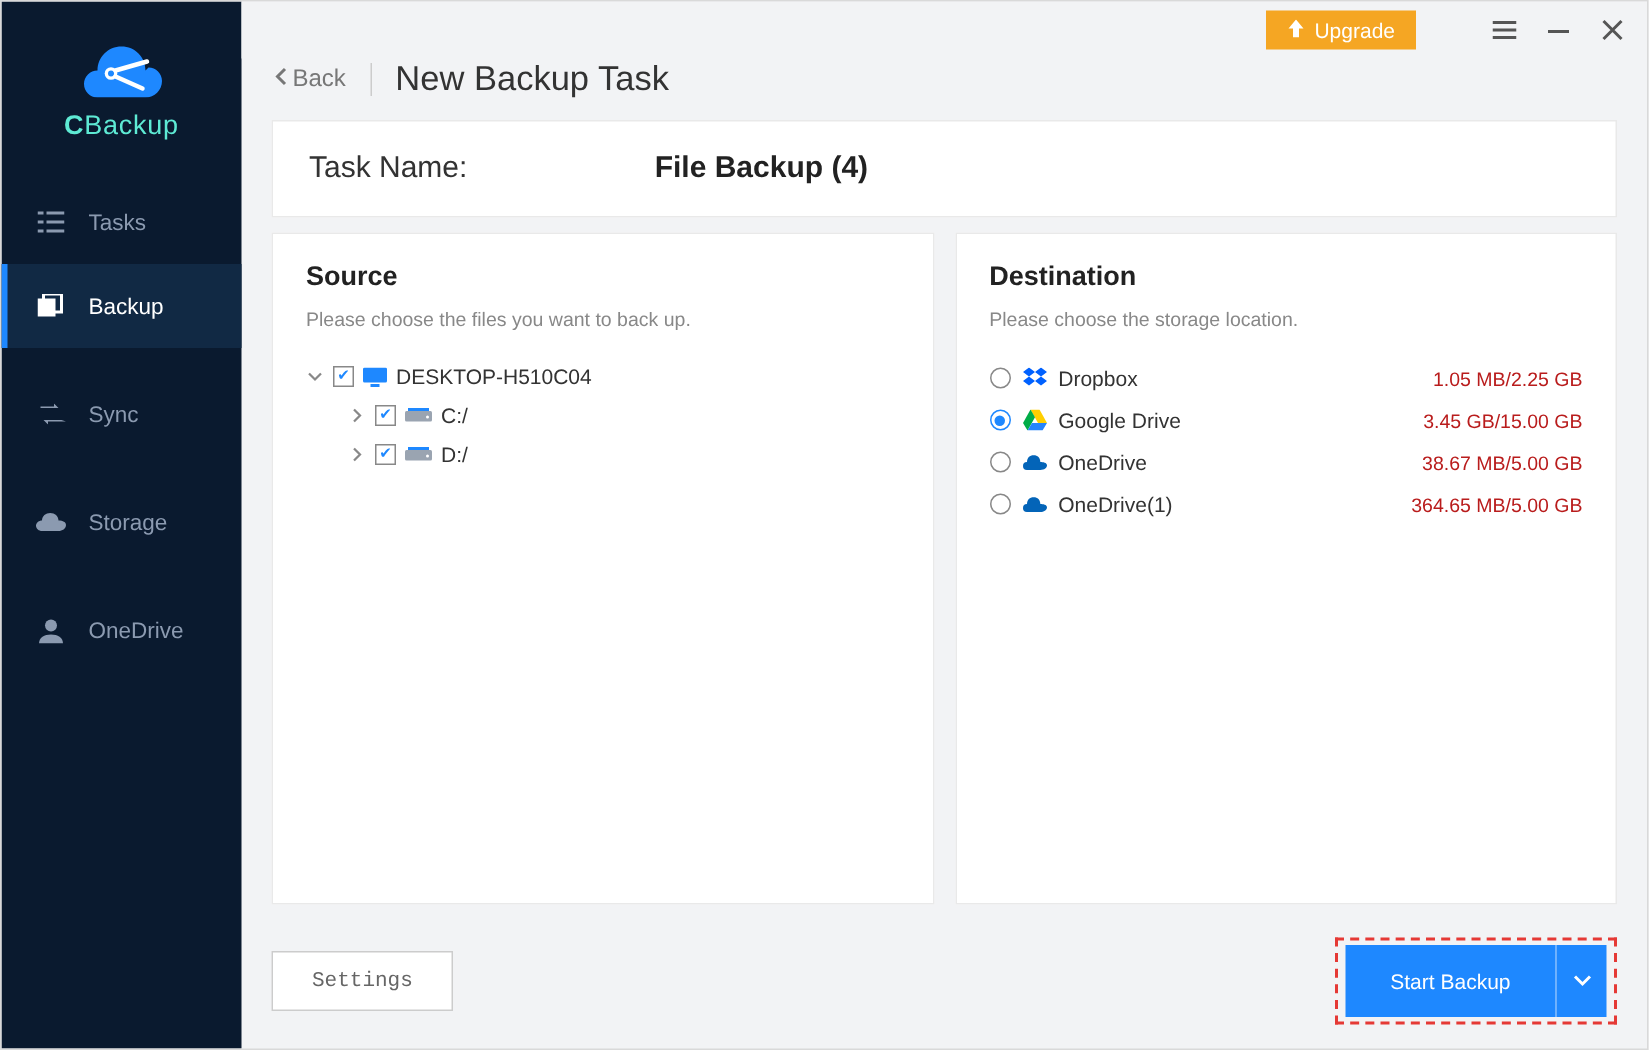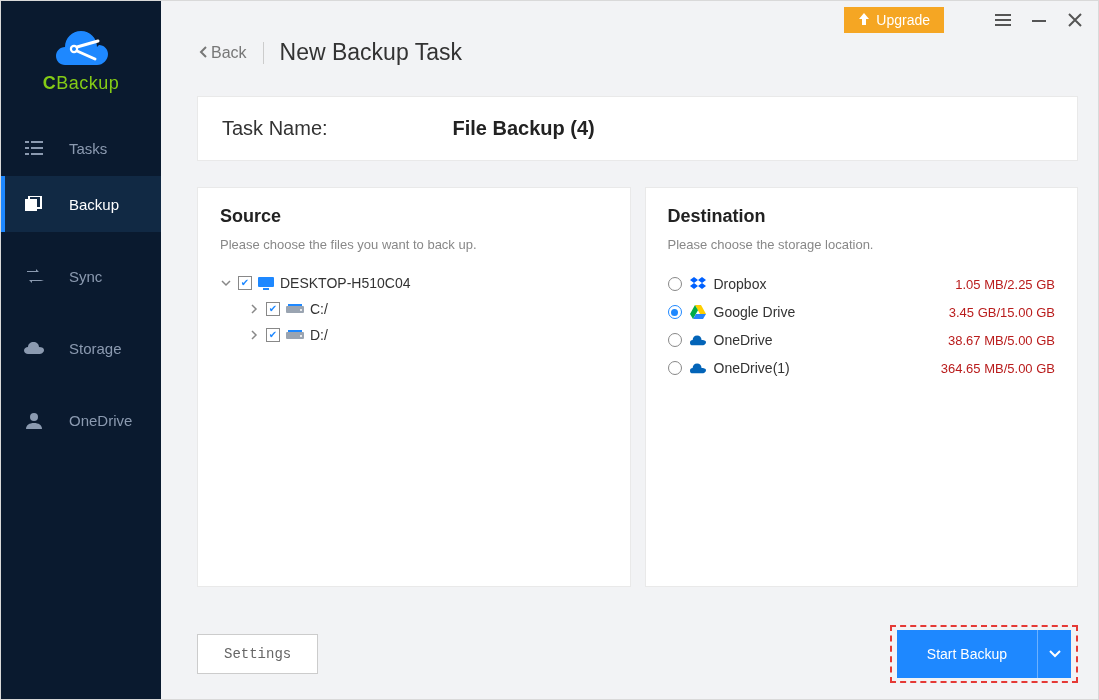--- a/index.html
+++ b/index.html
@@ -3,35 +3,35 @@
 <meta charset="utf-8">
 <style>
 * { box-sizing: border-box; margin: 0; padding: 0; font-family: "Segoe UI", Arial, sans-serif; }
 html, body { width: 1099px; height: 700px; overflow: hidden; }
 body { display: flex; background: #f2f3f5; border: 1px solid #d9d9d9; position: relative; }
 
 
 .sidebar { width: 160px; background: #0a1a2f; color: #cfd8e3; display: flex; flex-direction: column; }
 .logo-wrap { display: flex; flex-direction: column; align-items: center; padding: 22px 0 26px; }
 .logo-cloud { width: 60px; height: 42px; display: flex; align-items: center; justify-content: center; }
-.logo-text { margin-top: 8px; font-size: 18px; color: #84cc16; letter-spacing: .5px; }
+.logo-text { margin-top: 8px; font-size: 18px; color: #5eead4; letter-spacing: .5px; }
 .logo-text b { font-weight: 700; }
 .nav-item { display: flex; align-items: center; gap: 14px; padding: 0 22px; height: 56px; cursor: pointer; color: #8b9ab0; }
 .nav-item .icon { width: 22px; display: flex; align-items: center; justify-content: center; }
-.nav-item .lbl { font-size: 15px; margin-left: 10px; }
+.nav-item .lbl { font-size: 15px; }
 .nav-item.active { background: #112944; border-left: 4px solid #1e88ff; padding-left: 18px; color: #fff; }
 .nav-gap { height: 16px; }
 
 
 .titlebar { position: absolute; top: 0; right: 0; left: 160px; height: 38px; background: #f2f3f5; display: flex; align-items: center; justify-content: flex-end; padding-right: 8px; gap: 6px; }
 .upgrade-btn { background: #f5a623; color: #fff; height: 26px; padding: 0 14px; display: flex; align-items: center; gap: 6px; font-size: 14px; cursor: pointer; margin-right: 38px; }
 .winbtn { width: 30px; height: 28px; display: flex; align-items: center; justify-content: center; color: #555; cursor: pointer; }
 
 
-.main { flex: 1; padding: 36px 20px 16px 36px; display: flex; flex-direction: column; gap: 26px; }
+.main { flex: 1; padding: 36px 20px 16px 20px; display: flex; flex-direction: column; gap: 10px; }
 .crumbs { display: flex; align-items: center; gap: 16px; padding: 2px 2px 4px 2px; }
 .back-link { color: #777; display: flex; align-items: center; gap: 4px; cursor: pointer; font-size: 16px; }
 .crumb-sep { width: 1px; height: 22px; background: #ccc; }
 .page-title { font-size: 23px; color: #333; }
 
 .task-row { background: #fff; border: 1px solid #e9e9e9; padding: 18px 24px; display: flex; align-items: center; gap: 16px; }
 .task-row .tnlabel { font-size: 20px; color: #333; }
 .task-row input { font-size: 20px; font-weight: 600; border: none; outline: none; color: #222; width: 360px; background: transparent; padding: 2px 4px; text-align: center; }
 
 .panels { display: flex; gap: 14px; flex: 1; min-height: 0; }

